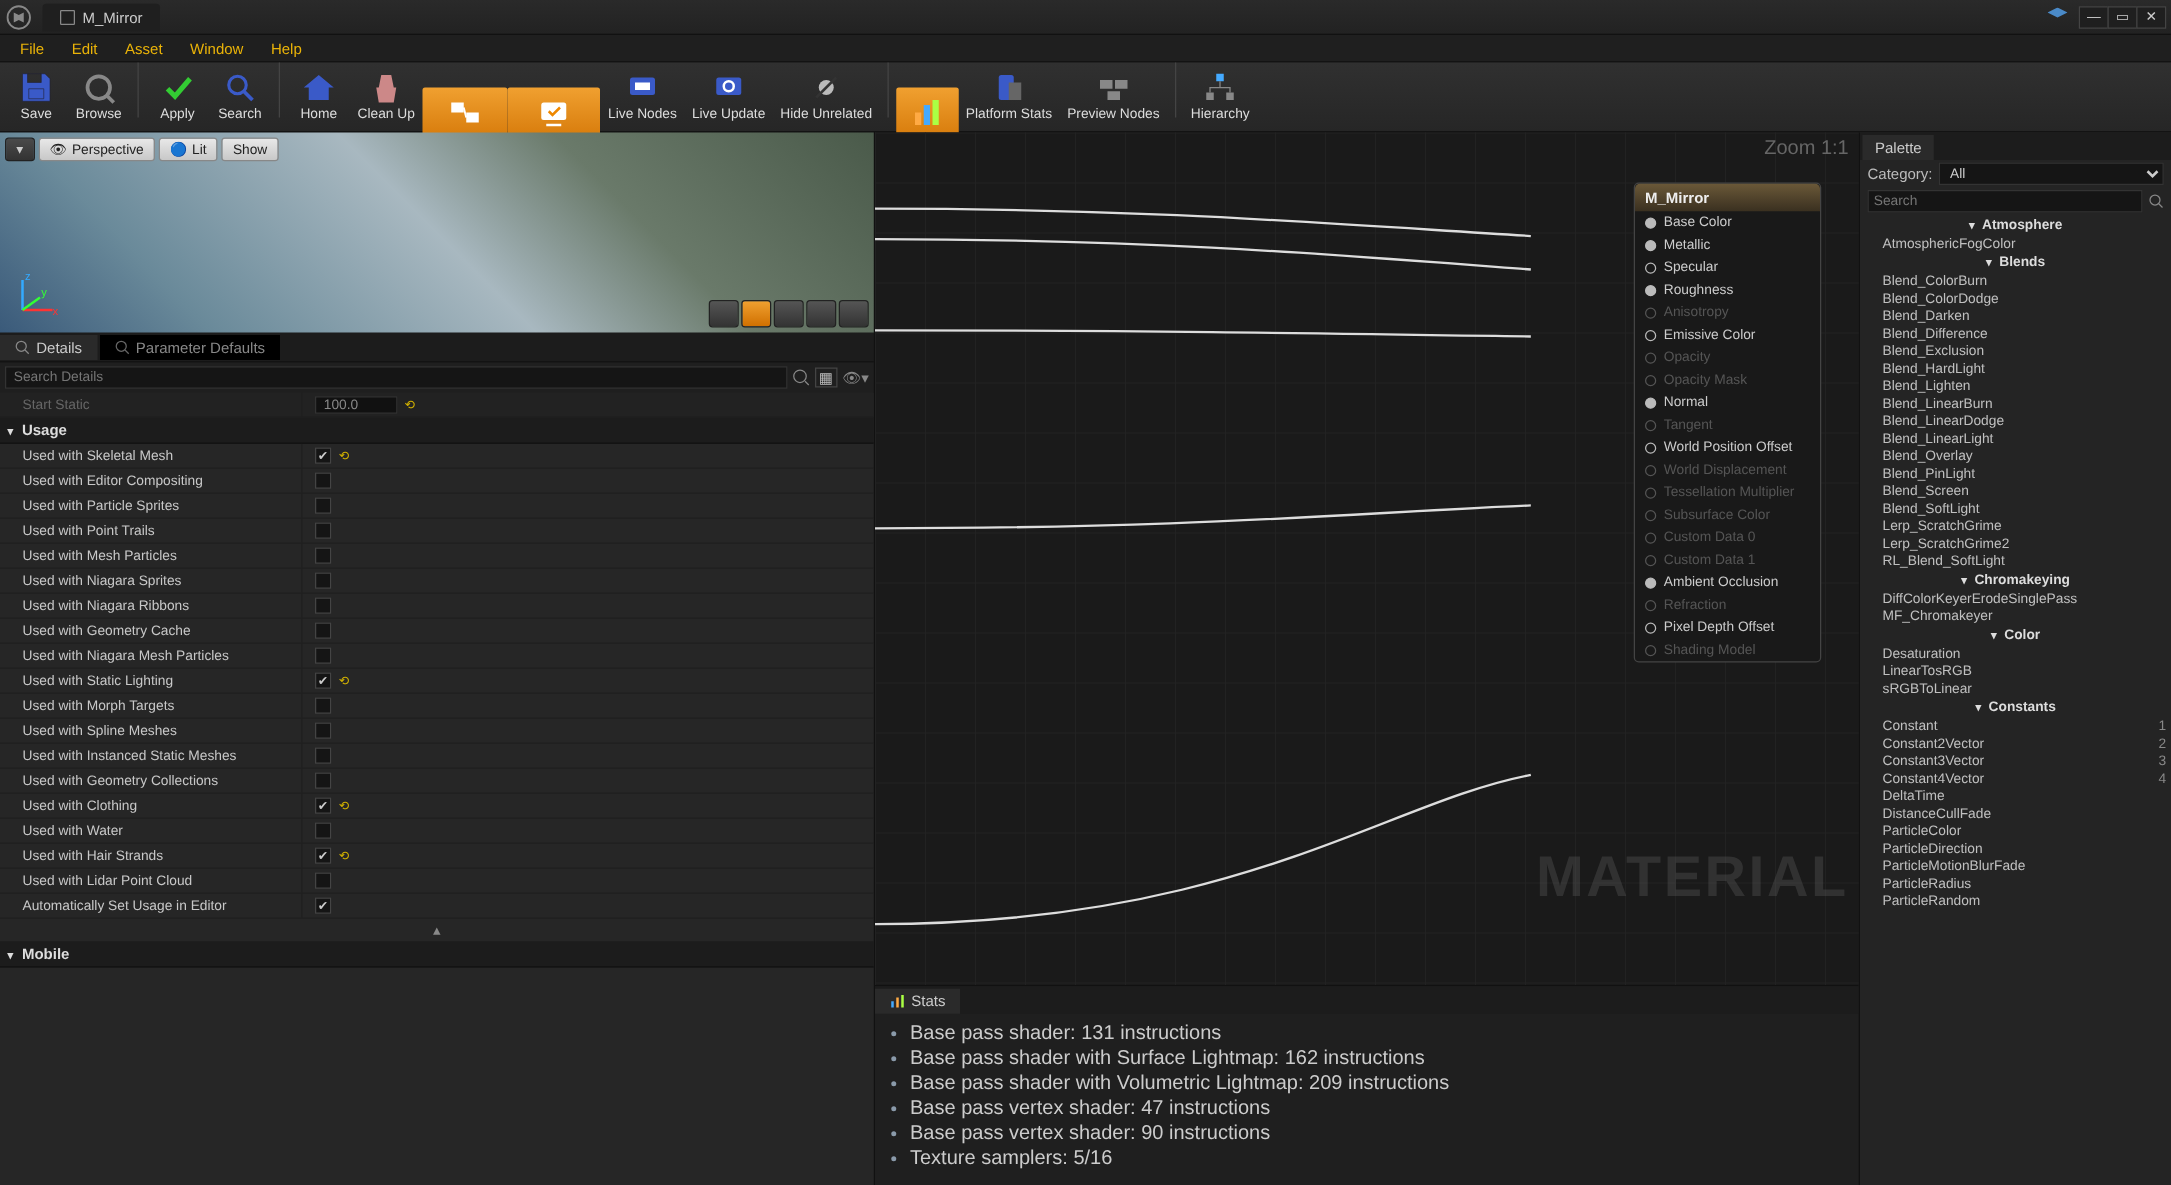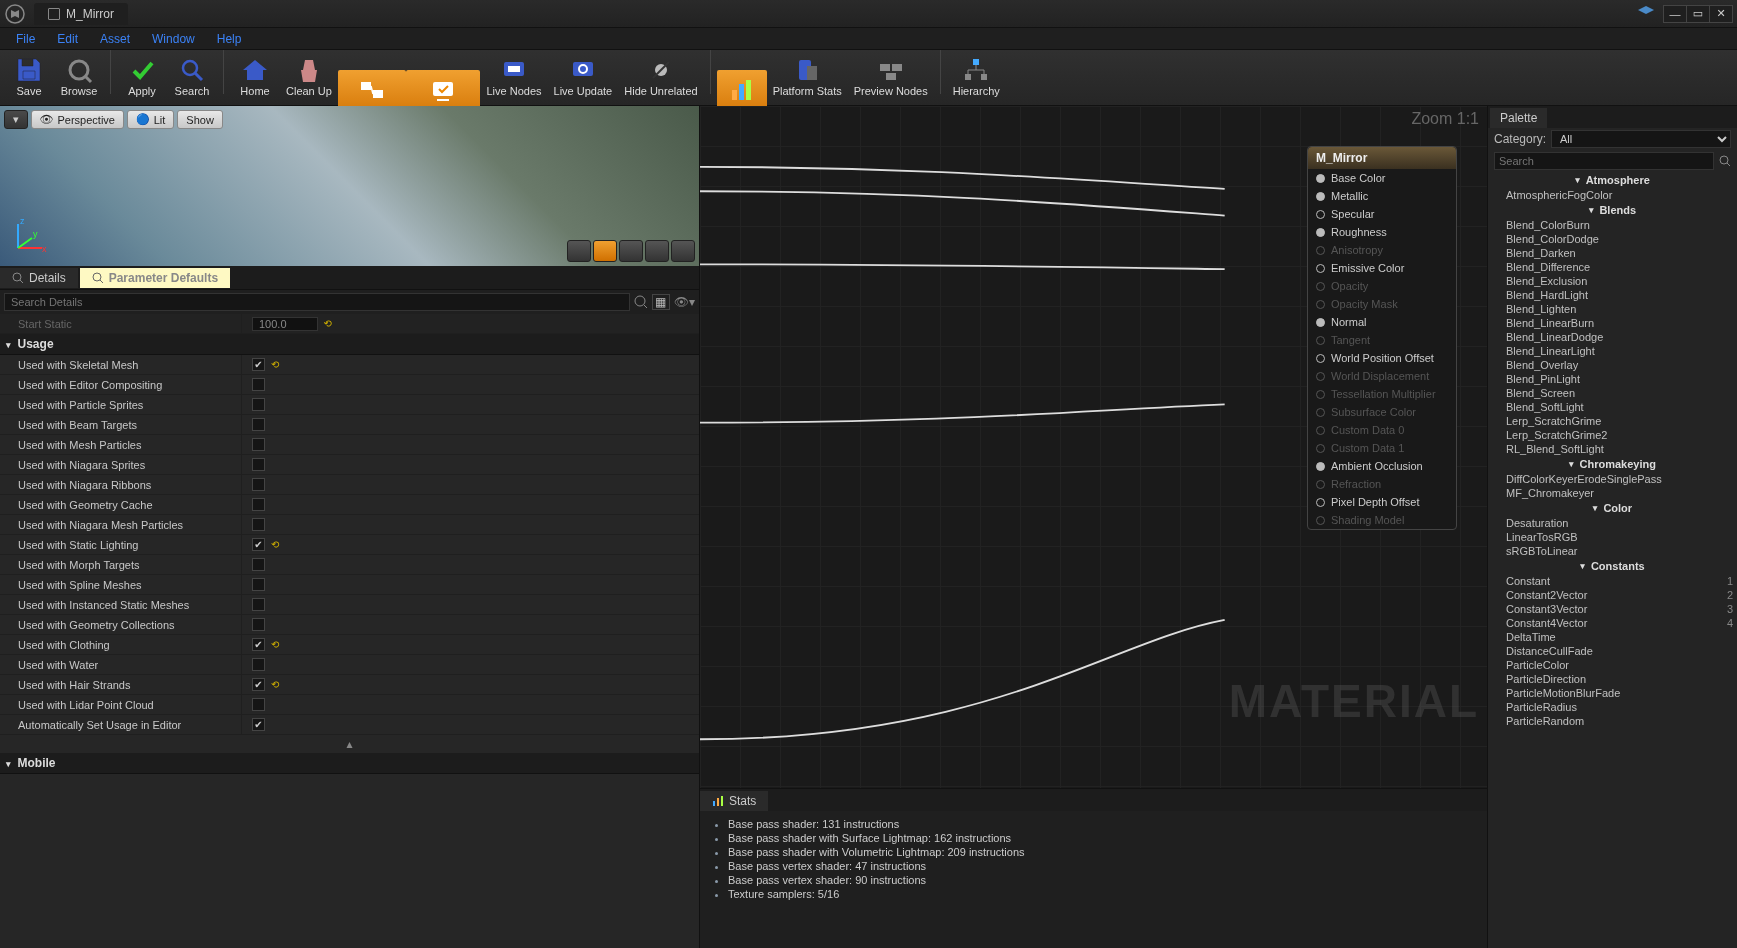--- a/index.html
+++ b/index.html
@@ -4,39 +4,39 @@
 <style>
 * { margin:0; padding:0; box-sizing:border-box; font-family:"Segoe UI",Tahoma,sans-serif; }
 body { background:#1a1a1a; color:#bbb; font-size:12px; width:1737px; height:948px; overflow:hidden; position:relative; }
 .titlebar { height:28px; background:linear-gradient(#2a2a2a,#222); display:flex; align-items:center; padding:0 4px; border-bottom:1px solid #111; }
 .ue-logo { width:22px; height:22px; color:#aaa; margin-right:8px; display:flex; align-items:center; justify-content:center;}
 .tab-doc { background:#1f1f1f; padding:4px 14px; display:flex; align-items:center; gap:6px; border-top-left-radius:3px; border-top-right-radius:3px; font-size:12px; color:#ccc;}
 .doc-icon { width:12px; height:12px; border:1px solid #888; display:inline-block; border-radius:1px;}
 .win-controls { margin-left:auto; display:flex; gap:0; align-items:center;}
 .win-btn { width:24px; height:18px; background:#1f1f1f; border:1px solid #444; display:flex; align-items:center; justify-content:center; font-size:11px; color:#ccc; margin-left:-1px;}
 .menubar { height:22px; background:#1f1f1f; display:flex; align-items:center; padding:0 6px; gap:2px; border-bottom:1px solid #111;}
-.menubar span { padding:2px 10px; font-size:12px; color:#3b82f6; cursor:default;}
+.menubar span { padding:2px 10px; font-size:12px; color:#eab308; cursor:default;}
 .toolbar { height:56px; background:linear-gradient(#303030,#262626); display:flex; border-bottom:1px solid #111; padding:0 4px;}
 .tbtn { display:flex; flex-direction:column; align-items:center; justify-content:center; height:52px; padding:2px 6px; min-width:50px; font-size:11px; color:#ddd; border-radius:2px;}
 .tbtn.active { background:linear-gradient(#f0a030,#d07000); color:#fff;margin-top:20px;}
 .tbtn .ticon { width:28px; height:28px; display:flex; align-items:center; justify-content:center; margin-bottom:1px;}
 .tsep { width:1px; height:44px; background:#444; margin:0 6px;}
 .main { display:flex; height:calc(948px - 28px - 22px - 56px); }
 .left-col { width:700px; display:flex; flex-direction:column; border-right:1px solid #111;}
 .viewport { height:160px; position:relative; background:linear-gradient(45deg,#3a5a7a 0%,#6a8a9a 20%,#a8b8c0 50%,#6a7a6a 70%,#4a5a4a 100%); overflow:hidden;}
 .vp-controls { position:absolute; top:4px; left:4px; display:flex; gap:3px;}
 .vp-btn { background:linear-gradient(#e8e8e8,#c8c8c8); border:1px solid #888; border-radius:3px; padding:2px 8px; font-size:11px; color:#222; display:flex; align-items:center; gap:4px;}
 .vp-btn.dark{ background:linear-gradient(#4a4a4a,#333); color:#ccc; border-color:#222;}
 .vp-icons { position:absolute; bottom:4px; right:4px; display:flex; gap:2px;}
 .vp-icon-btn { width:24px; height:22px; background:linear-gradient(#555,#333); border:1px solid #222; border-radius:3px;}
 .vp-icon-btn.active{ background:linear-gradient(#f0a030,#d07000);}
 .gizmo { position:absolute; bottom:10px; left:10px; width:40px; height:40px; }
 .tabs-row { height:24px; background:#1c1c1c; display:flex; align-items:center; border-bottom:1px solid #111;}
 .panel-tab { background:#2a2a2a; padding:3px 12px; font-size:12px; color:#ccc; display:flex; align-items:center; gap:5px; margin-right:2px;}
-.panel-tab.inactive { background:#fef9c3; color:#888;font-weight:bold;}
+.panel-tab.inactive { background:#000000; color:#888;}
 .search-row { height:24px; background:#1f1f1f; display:flex; align-items:center; padding:2px 4px; gap:4px;}
 .search-input { flex:1; background:#151515; border:1px solid #333; color:#888; padding:2px 6px; font-size:11px;}
 .details-body { flex:1; overflow-y:auto; background:#262626;}
 .prop-row { display:flex; align-items:center; height:20px; border-bottom:1px solid #1f1f1f;}
 .prop-label { width:242px; padding-left:18px; font-size:11px; color:#c8c8c8; border-right:1px solid #1f1f1f; height:100%; display:flex; align-items:center;}
 .prop-value { padding-left:10px; display:flex; align-items:center; gap:6px;}
 .checkbox { width:13px; height:13px; background:#151515; border:1px solid #444; display:flex; align-items:center; justify-content:center;}
 .checkbox.checked::after{ content:"✔"; font-size:10px; color:#ccc;}
 .reset-arrow { font-size:10px; color:#d0b000;}
 .cat-header { background:#1c1c1c; padding:3px 6px; font-size:12px; font-weight:bold; color:#ddd; border-bottom:1px solid #111; display:flex; align-items:center; gap:4px;}
@@ -48,21 +48,21 @@
 .node { position:absolute; top:40px; right:30px; width:150px; background:rgba(25,25,25,0.92); border:1px solid #444; border-radius:4px;}
 .node-title { background:linear-gradient(#6a5838,#3a3020); padding:4px 8px; font-size:12px; color:#eee; font-weight:bold; border-radius:4px 4px 0 0;}
 .pin { display:flex; align-items:center; gap:6px; padding:3px 8px; font-size:11px; color:#ccc;}
 .pin.disabled{ color:#555;}
 .pin-dot { width:9px; height:9px; border-radius:50%; border:1.5px solid #bbb; flex-shrink:0;}
 .pin.disabled .pin-dot{ border-color:#555;}
 .pin.filled .pin-dot{ background:#bbb;}
 .wires { position:absolute; inset:0; pointer-events:none;}
 .stats-panel { height:160px; background:#1f1f1f; border-top:1px solid #111;}
 .stats-tab{ background:#2a2a2a; display:inline-flex; padding:3px 12px; font-size:12px; color:#ccc; gap:5px; align-items:center;}
-.stats-body{ padding:6px 10px; font-family:"Consolas",monospace; font-size:11px; color:#bbb;}
+.stats-body{ padding:6px 10px; font-family:"Consolas",monospace; font-size:16px; color:#bbb;}
 .stats-body li{ list-style:disc; margin-left:18px; padding:1px 0; color:#8a9aaa;}
 .stats-body li span{ color:#ccc;}
 .palette-col { width:250px; background:#242424; border-left:1px solid #111; display:flex; flex-direction:column;}
 .palette-tab{ background:#2a2a2a; padding:3px 10px; font-size:12px; color:#ccc; display:inline-block;}
 .pal-row{ display:flex; align-items:center; padding:2px 6px; gap:5px;}
 .pal-select{ flex:1; background:#151515; border:1px solid #333; color:#ccc; font-size:11px; padding:1px 4px;}
 .pal-search{ flex:1; background:#151515; border:1px solid #333; color:#888; font-size:11px; padding:2px 4px;}
 .pal-body{ flex:1; overflow-y:auto;}
 .pal-cat{ font-size:11px; font-weight:bold; color:#ddd; padding:2px 4px; display:flex; align-items:center; gap:3px;justify-content:center;}
 .pal-item{ font-size:11px; color:#c0c0c0; padding:1px 4px 1px 18px; display:flex; justify-content:space-between;}
@@ -331,21 +331,21 @@
               <div class="checkbox"></div>
             </div>
           </div>
           <div class="prop-row">
             <div class="prop-label">Used with Particle Sprites</div>
             <div class="prop-value">
               <div class="checkbox"></div>
             </div>
           </div>
           <div class="prop-row">
-            <div class="prop-label">Used with Beam Targets</div>
+            <div class="prop-label">Used with Point Trails</div>
             <div class="prop-value">
               <div class="checkbox"></div>
             </div>
           </div>
           <div class="prop-row">
             <div class="prop-label">Used with Mesh Particles</div>
             <div class="prop-value">
               <div class="checkbox"></div>
             </div>
           </div>

